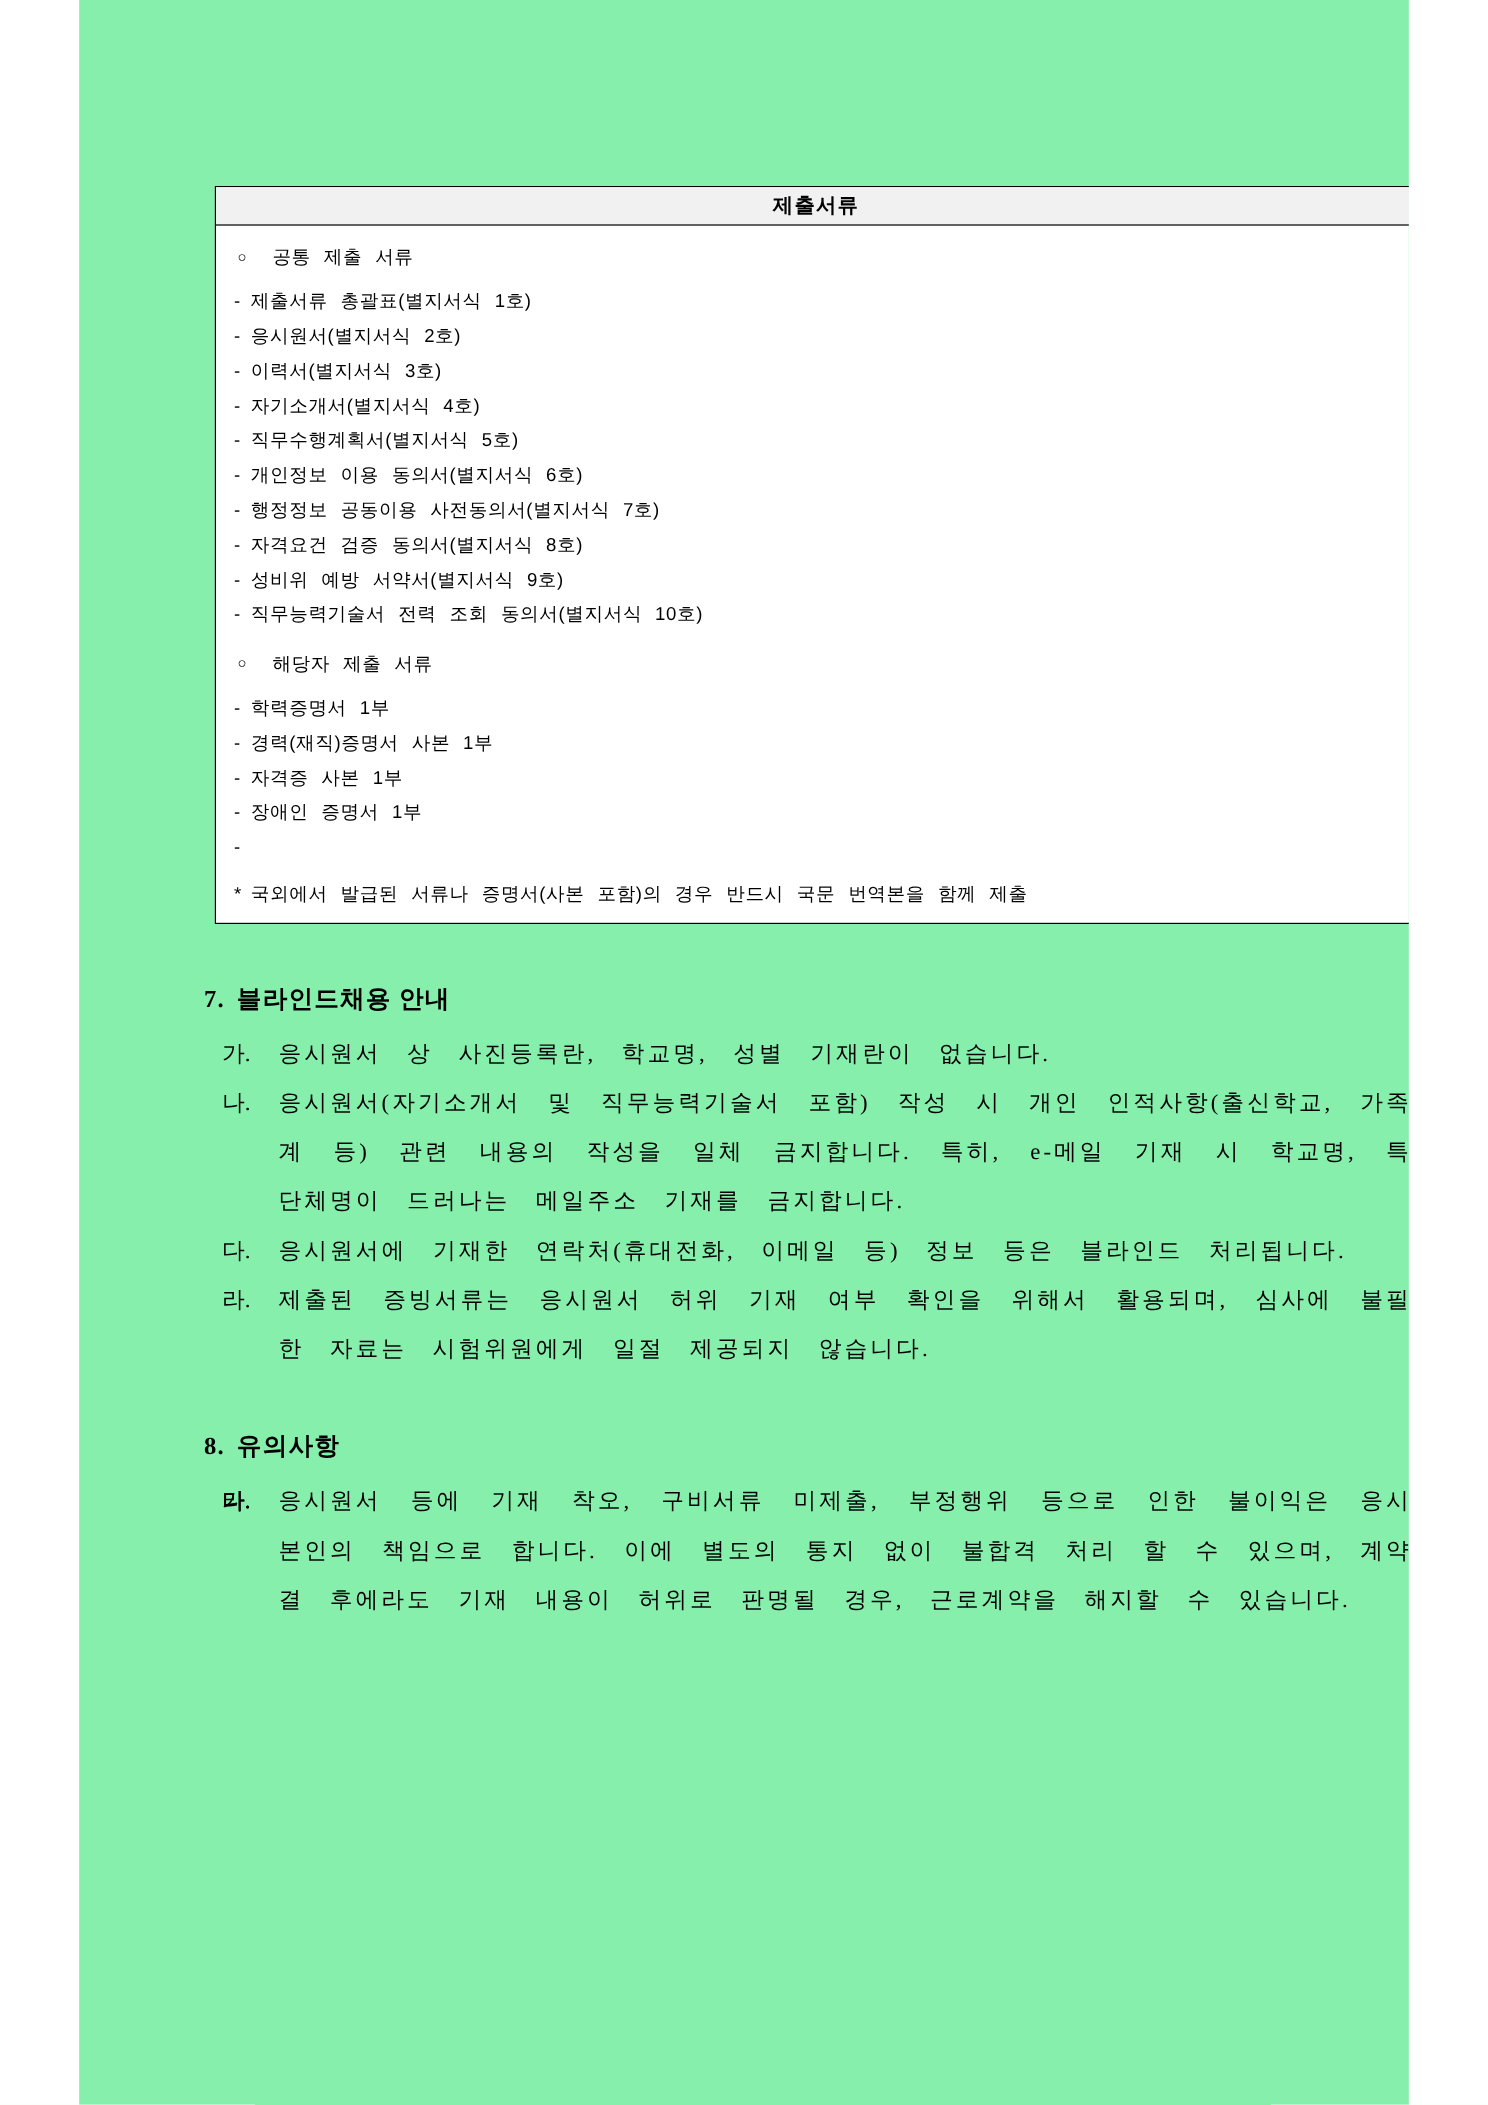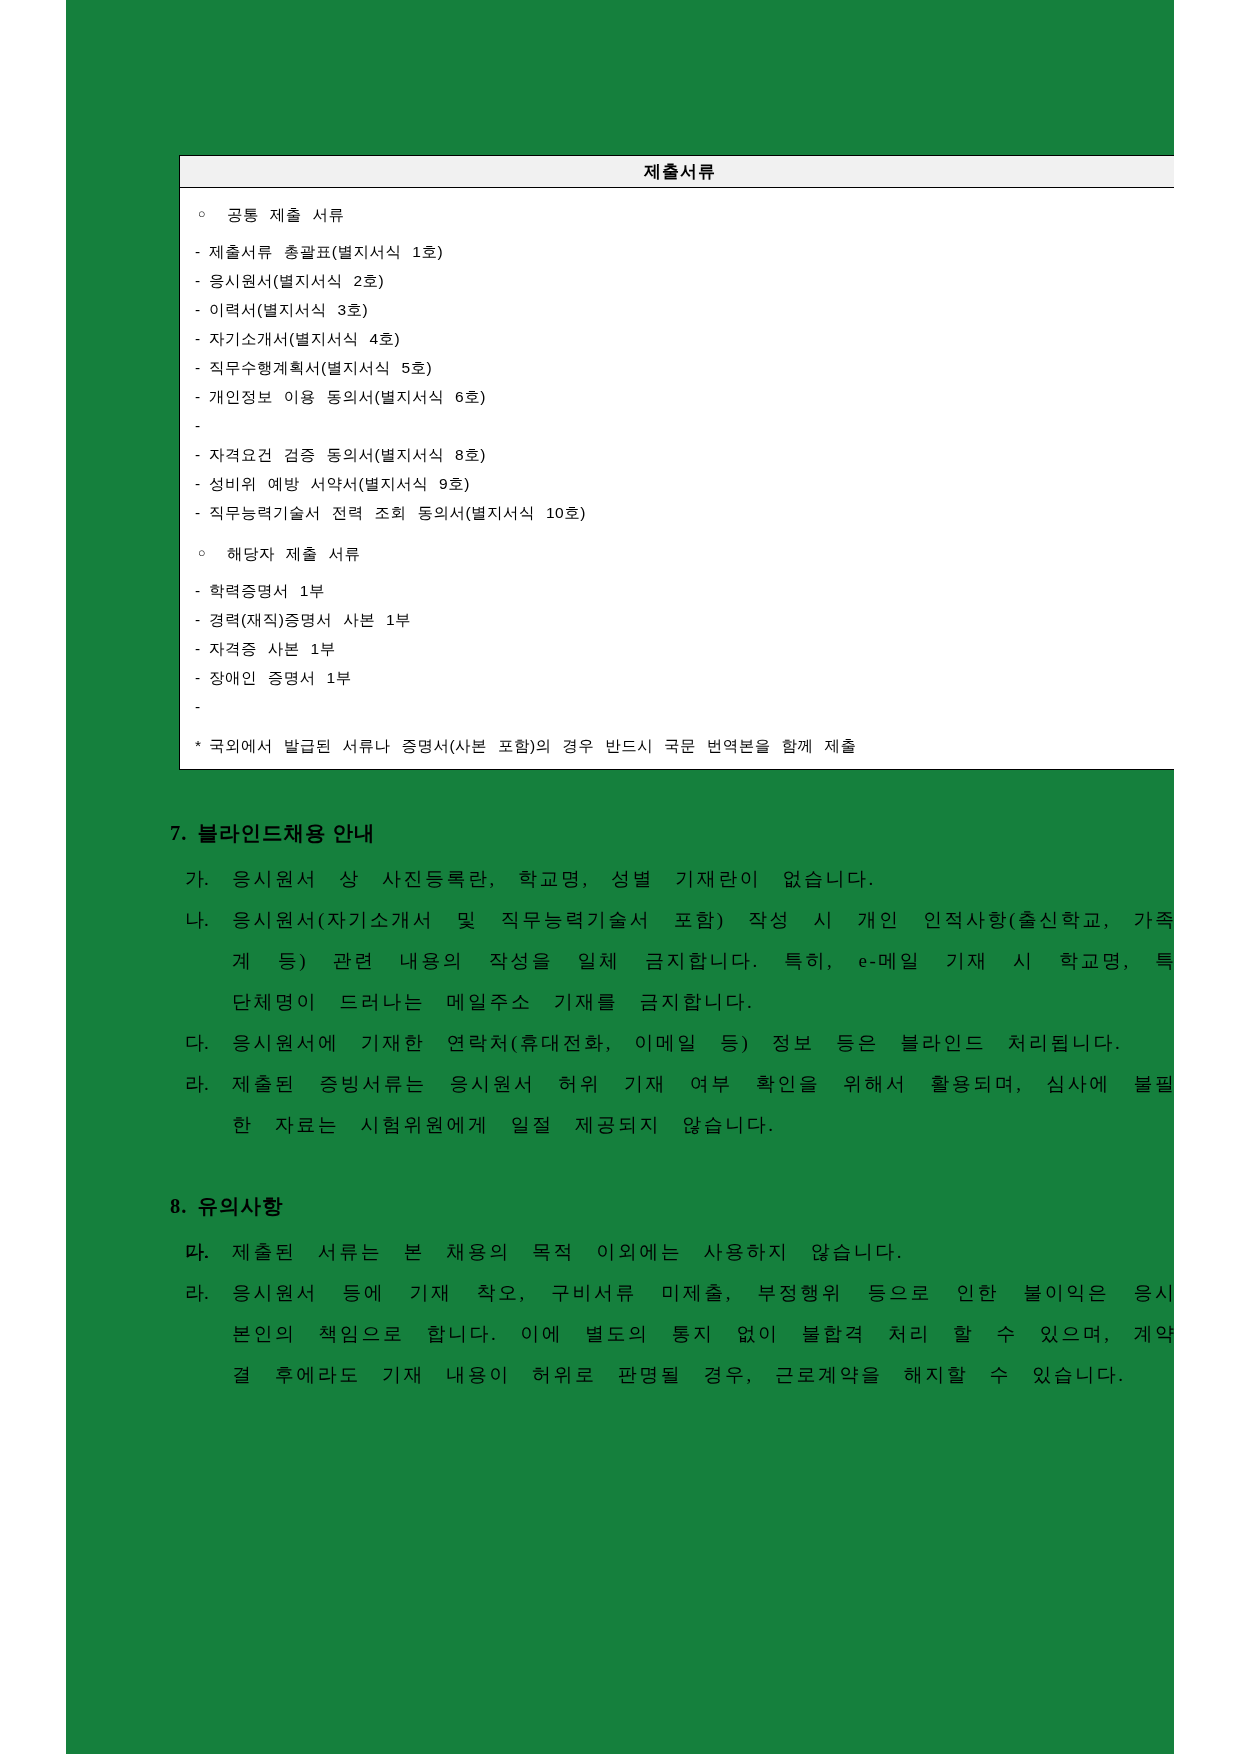--- a/index.html
+++ b/index.html
@@ -1,20 +1,20 @@
 <!DOCTYPE html>
 <html lang="ko"><head>
 <meta charset="utf-8">
 <style>
   html,body { margin:0; padding:0; background:#ffffff; }
   .page {
     position:relative;
     width:1108px; height:1754px;
     margin:0 auto;
-    background:#15803d;
+    background:#86efac;
     color:#000000;
     overflow:hidden;
   }
 
   
   .doc-box {
     position:absolute;
     left:113px; top:155px;
     width:1002px;
     border:1.5px solid #000;
@@ -105,20 +105,21 @@
       <div class="t-row">
         <span class="t-marker">-</span>
         <span>직무수행계획서(별지서식 5호)</span>
       </div>
       <div class="t-row">
         <span class="t-marker">-</span>
         <span>개인정보 이용 동의서(별지서식 6호)</span>
       </div>
       <div class="t-row">
         <span class="t-marker">-</span>
+        <span>행정정보 공동이용 사전동의서(별지서식 7호)</span>
       </div>
       <div class="t-row">
         <span class="t-marker">-</span>
         <span>자격요건 검증 동의서(별지서식 8호)</span>
       </div>
       <div class="t-row">
         <span class="t-marker">-</span>
         <span>성비위 예방 서약서(별지서식 9호)</span>
       </div>
       <div class="t-row">
@@ -190,21 +191,20 @@
         <span>유의사항</span>
       </div>
       <div class="s-item">
         <span class="s-label">가.</span>
       </div>
       <div class="s-item">
         <span class="s-label">나.</span>
       </div>
       <div class="s-item">
         <span class="s-label">다.</span>
-        <span>제출된 서류는 본 채용의 목적 이외에는 사용하지 않습니다.</span>
       </div>
       <div class="s-item">
         <span class="s-label">라.</span>
         <span>응시원서 등에 기재 착오, 구비서류 미제출, 부정행위 등으로 인한 불이익은 응시자 본인의 책임으로 합니다. 이에 별도의 통지 없이 불합격 처리 할 수 있으며, 계약체결 후에라도 기재 내용이 허위로 판명될 경우, 근로계약을 해지할 수 있습니다.</span>
       </div>
     </div>
 
   </div>
 </div>
 

